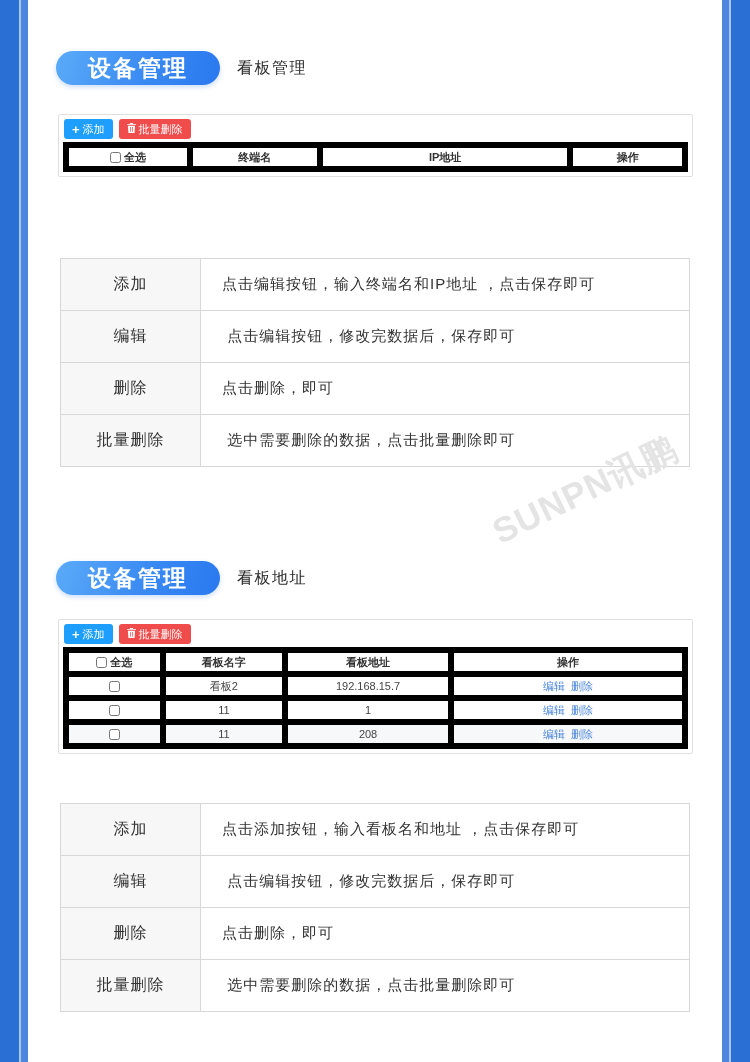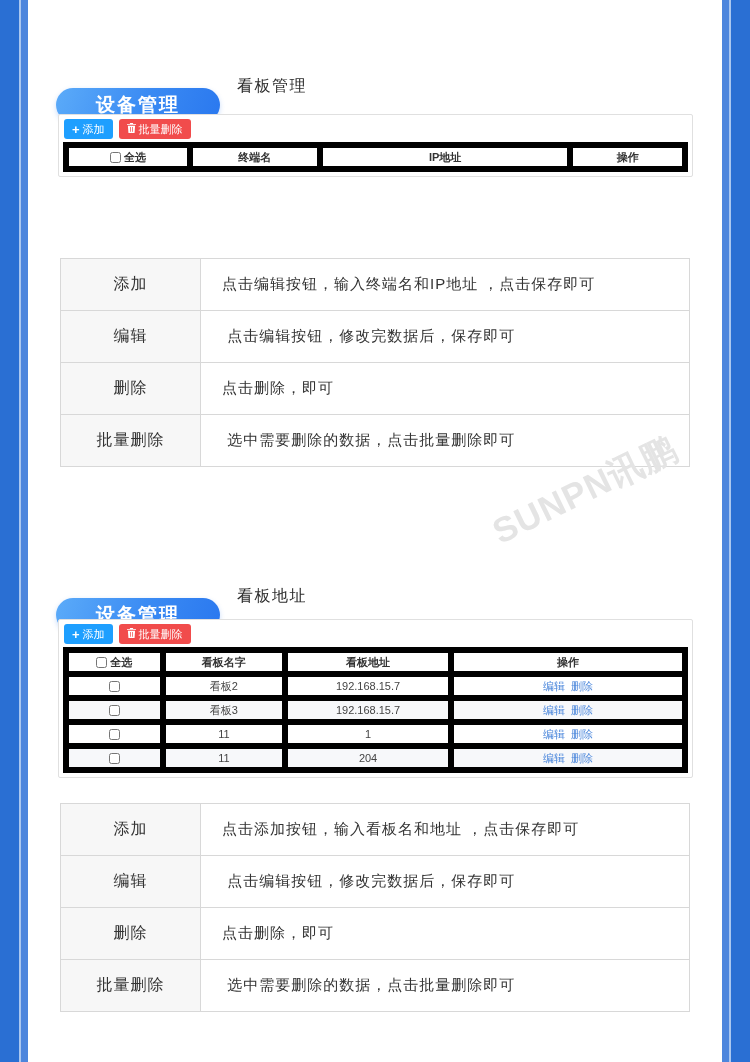--- a/index.html
+++ b/index.html
@@ -14,24 +14,23 @@
   .rail-left{left:0;background:linear-gradient(90deg,#2a6fd3 0,#2a6fd3 19px,#aac7ef 19px,#aac7ef 21px,#4d86dd 21px,#4d86dd 28px);}
   .rail-right{right:0;background:linear-gradient(90deg,#4d86dd 0,#4d86dd 7px,#aac7ef 7px,#aac7ef 9px,#2a6fd3 9px,#2a6fd3 28px);}
 
   
   .section-header{position:absolute;left:56px;display:flex;align-items:center;gap:17px;}
   #sec1-header{top:51px;}
   #sec2-header{top:561px;}
   .pill{
     width:164px;height:34px;border-radius:17px;
     background:linear-gradient(110deg,#5babf9 0%,#3a8af3 55%,#2a78ef 100%);
-    color:#fff;font-size:19px;font-weight:bold;letter-spacing:2px;
+    color:#fff;font-size:23px;font-weight:bold;letter-spacing:2px;
     display:flex;align-items:center;justify-content:center;
     box-shadow:0 2px 5px rgba(42,120,239,.25);
-    margin-top:37px;
   }
   .section-title{font-size:16px;color:#2b2b2b;letter-spacing:1.5px;}
 
   
   .widget{
     position:absolute;left:58px;width:635px;box-sizing:border-box;
     background:#fff;border:1px solid #e0e0e0;border-radius:2px;padding:4px;
   }
   #widget1{top:114px;}
   #widget2{top:619px;}
@@ -171,36 +170,30 @@
       <th>看板名字</th>
       <th>看板地址</th>
       <th>操作</th>
     </tr>
     <tr>
       <td><input type="checkbox" class="cb" style=""></td>
       <td>看板2</td>
       <td>192.168.15.7</td>
       <td><a class="op-link">编辑</a><a class="op-link">删除</a></td>
     </tr>
-    <tr class="stripe">
-      <td><input type="checkbox" class="cb" style=""></td>
-      <td>看板3</td>
-      <td>192.168.15.7</td>
-      <td><a class="op-link">编辑</a><a class="op-link">删除</a></td>
-    </tr>
     <tr>
       <td><input type="checkbox" class="cb" style=""></td>
       <td>11</td>
       <td>1</td>
       <td><a class="op-link">编辑</a><a class="op-link">删除</a></td>
     </tr>
     <tr class="stripe">
       <td><input type="checkbox" class="cb" style=""></td>
       <td>11</td>
-      <td>204</td>
+      <td>208</td>
       <td><a class="op-link">编辑</a><a class="op-link">删除</a></td>
     </tr>
   </tbody>
     </table>
 </div>
 
 <table class="instr" id="instr2">
   <tbody>
       <tr>
     <td class="instr-label">添加</td>

